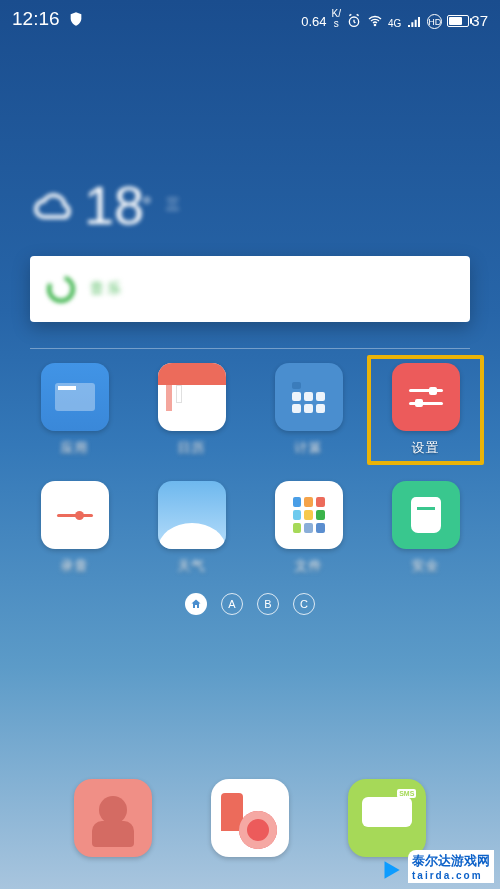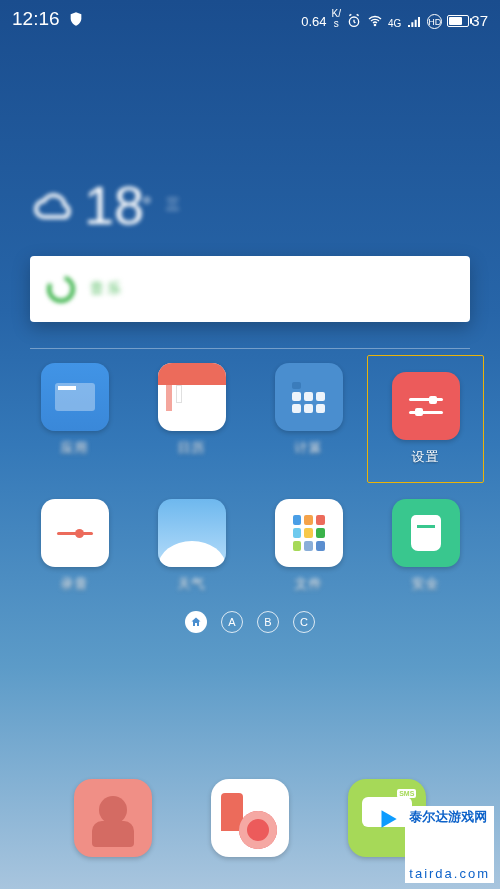--- a/index.html
+++ b/index.html
@@ -88,22 +88,22 @@
 }
 .app-label {
   font-size: 13px;
   color: #fff;
   text-shadow: 0 1px 2px rgba(0,0,0,.4);
   letter-spacing: 1px;
 }
 .app-label.blur { filter: blur(2px); }
 
 .highlight-frame {
-  border: 1px solid #eab308;
-  padding: 16px;
+  border: 4px solid #eab308;
+  padding: 4px;
   margin: -8px;
   border-radius: 2px;
 }
 
 
 .ico-blue1 { background: linear-gradient(180deg,#4194e6 0%, #3a88d9 100%); }
 .ico-calendar { background:#fff; }
 .ico-calculator { background:#4a8ecf; }
 .ico-settings { background:#ec5b5b; }
 .ico-note { background:#fff; }
@@ -154,24 +154,24 @@
 .dock-camera::before{content:""; position:absolute; left:10px; top:14px; width:22px; height:38px; background:#ec6b5b; border-radius:4px 4px 0 0;}
 .dock-camera::after{content:""; position:absolute; left:28px; top:32px; width:38px; height:38px; background:#ec5b5b; border-radius:50%; box-shadow: inset 0 0 0 8px #f5a8a3;}
 .dock-sms{ background:#a6d958; position:relative;}
 .dock-sms::before{content:""; position:absolute; left:14px; top:18px; right:14px; height:30px; background:#fff; border-radius:6px;}
 .sms-tag{position:absolute; top:10px; right:10px; font-size:7px; color:#a6d958; font-weight:700; background:#fff; padding:1px 2px; border-radius:2px; z-index:2;}
 
 .contact-person{ width:28px; height:28px; background:#d46b63; border-radius:50%; position:relative; top:-8px;}
 .contact-body{ position:absolute; bottom:10px; left:18px; right:18px; height:26px; background:#d46b63; border-radius:10px 10px 4px 4px;}
 
 
-.watermark { position:absolute; right:6px; bottom:6px; display:flex; align-items:flex-start; gap:4px; }
+.watermark { position:absolute; right:6px; bottom:6px; display:flex; align-items:flex-end; gap:4px; }
 .watermark svg{ width:26px; height:26px; }
 .watermark-text{ font-size:13px; font-weight:700; color:#0d62c9; background:#fff; padding: 2px 4px; border-top-left-radius:8px;}
-.wm-sub{ font-size:13px; color:#0d62c9; display:block; font-weight:400; letter-spacing:2px;margin-top:40px;}
+.wm-sub{ font-size:10px; color:#0d62c9; display:block; font-weight:700; letter-spacing:2px;}
 
 .ico-blue1-inner { width:40px; height:28px; background:rgba(255,255,255,.35); border-radius:3px; position:relative;}
 .ico-blue1-inner::before{content:""; position:absolute; top:3px; left:3px; width:18px; height:4px; background:#fff;}
 .cal-body{position:absolute; top:22px; left:8px; right:8px; display:flex; gap:4px;}
 .cal-body span{width:6px; background:#ec6b5b; opacity:.6;}
 .cal-body span:nth-child(1){height:26px}.cal-body span:nth-child(2){height:18px; background:#fff; opacity:.9; border:1px solid #ddd;}
 </style>
 </head>
 <body>
 

